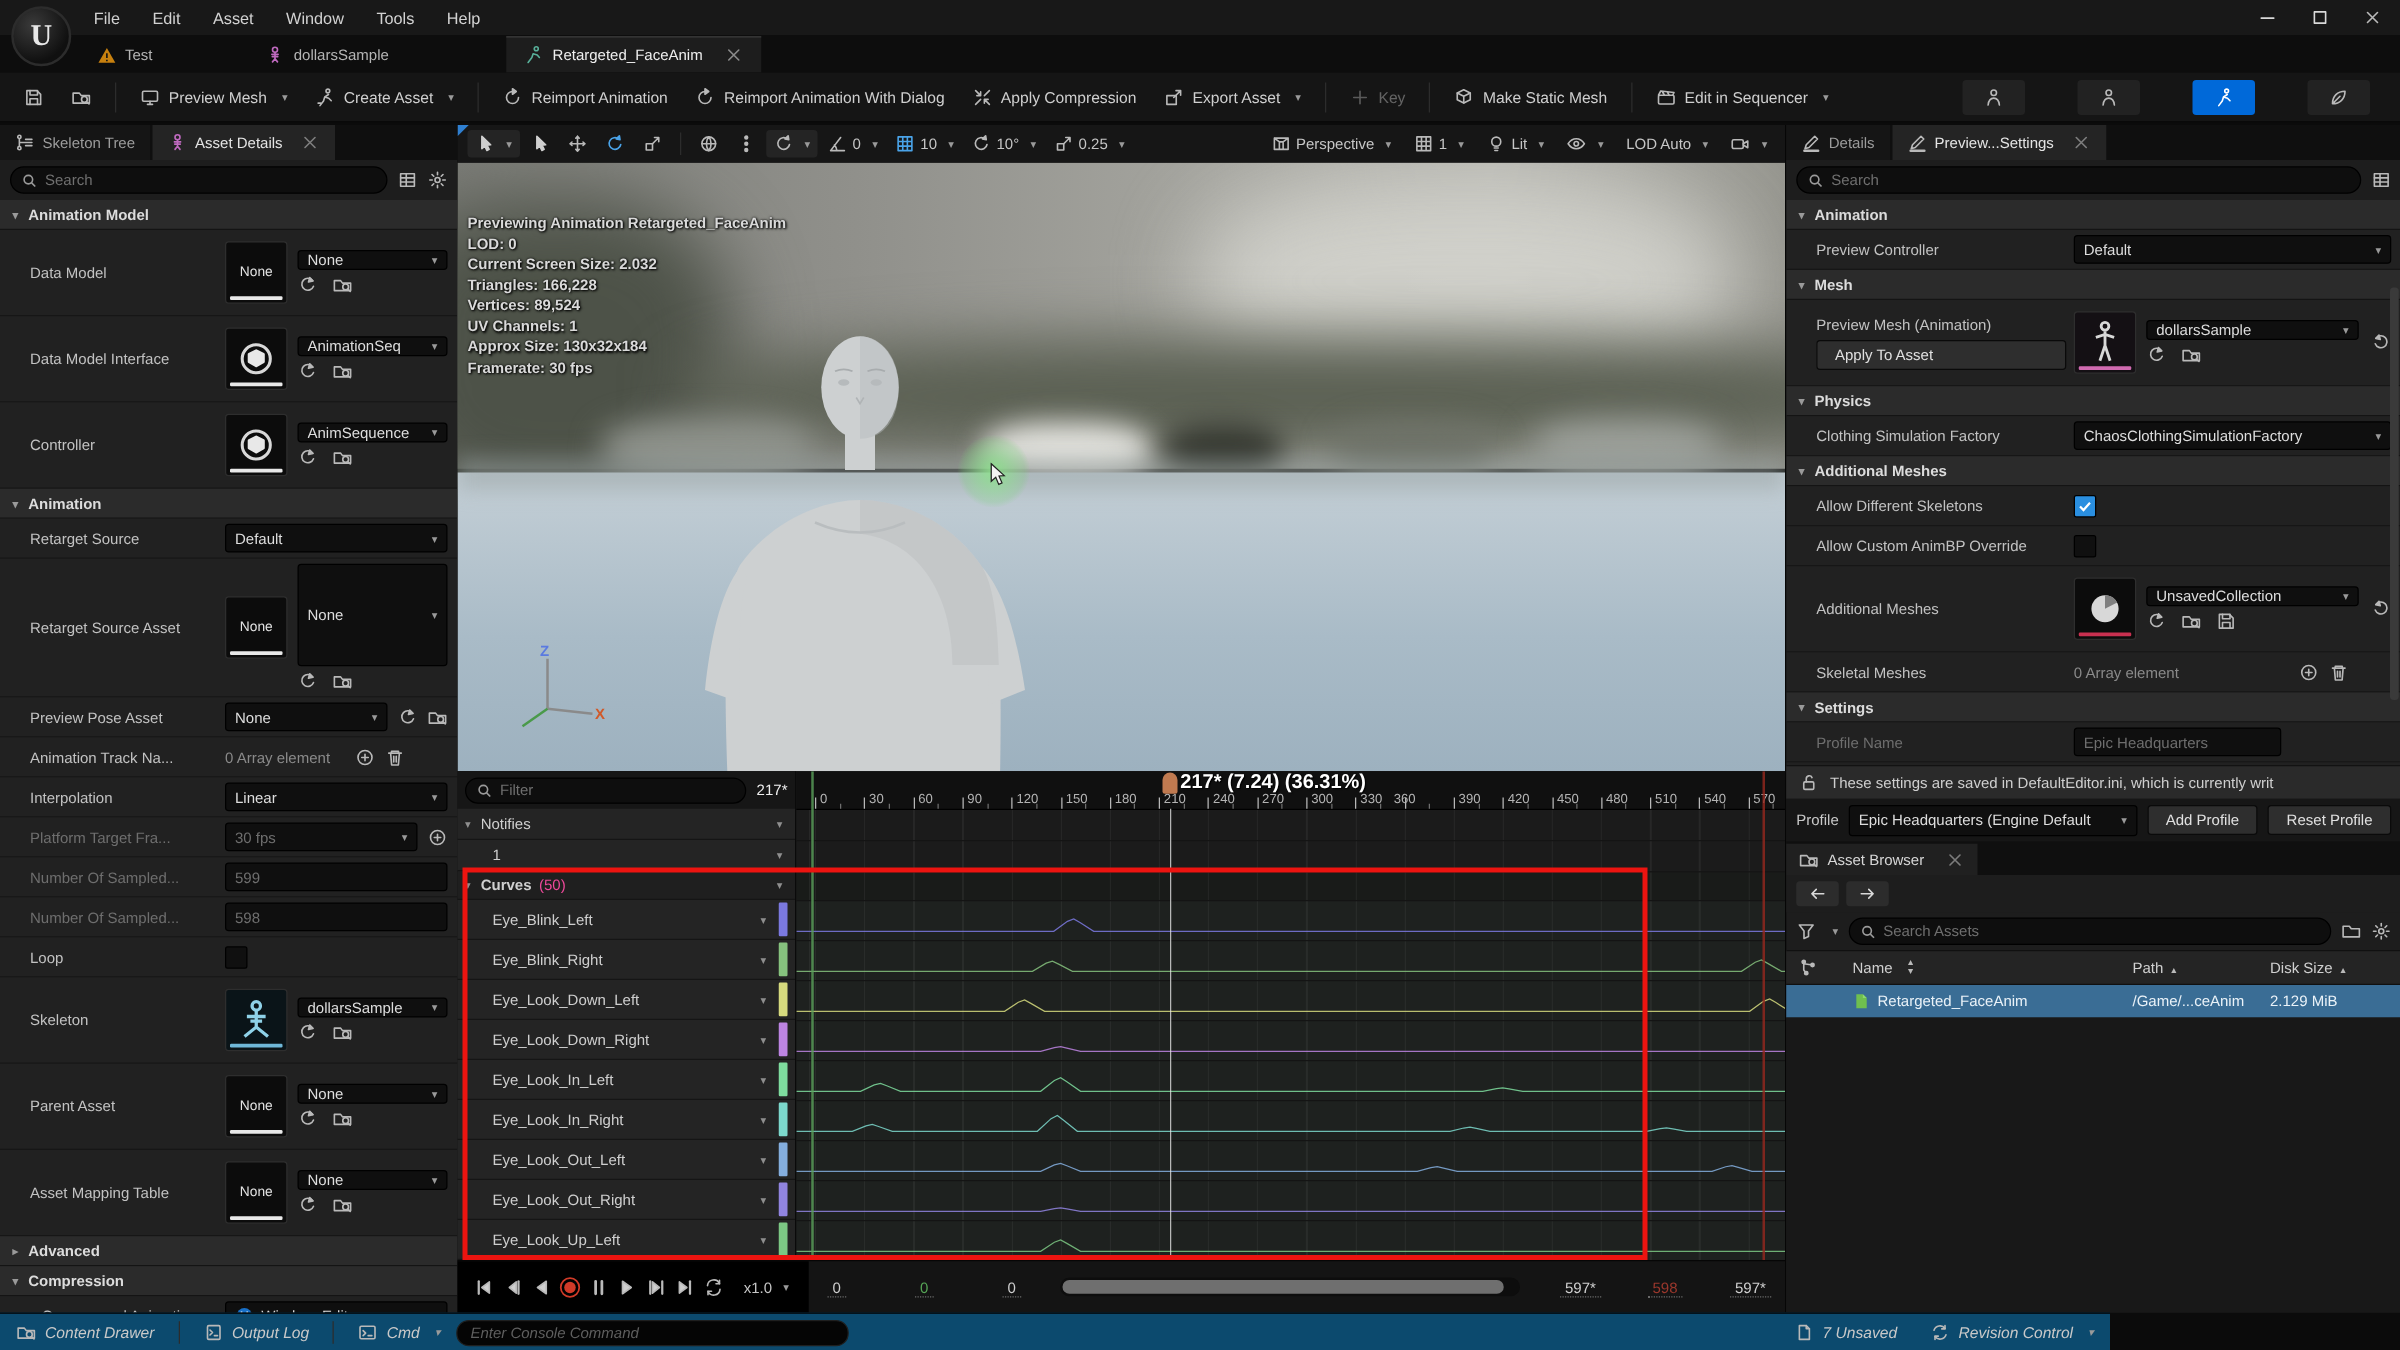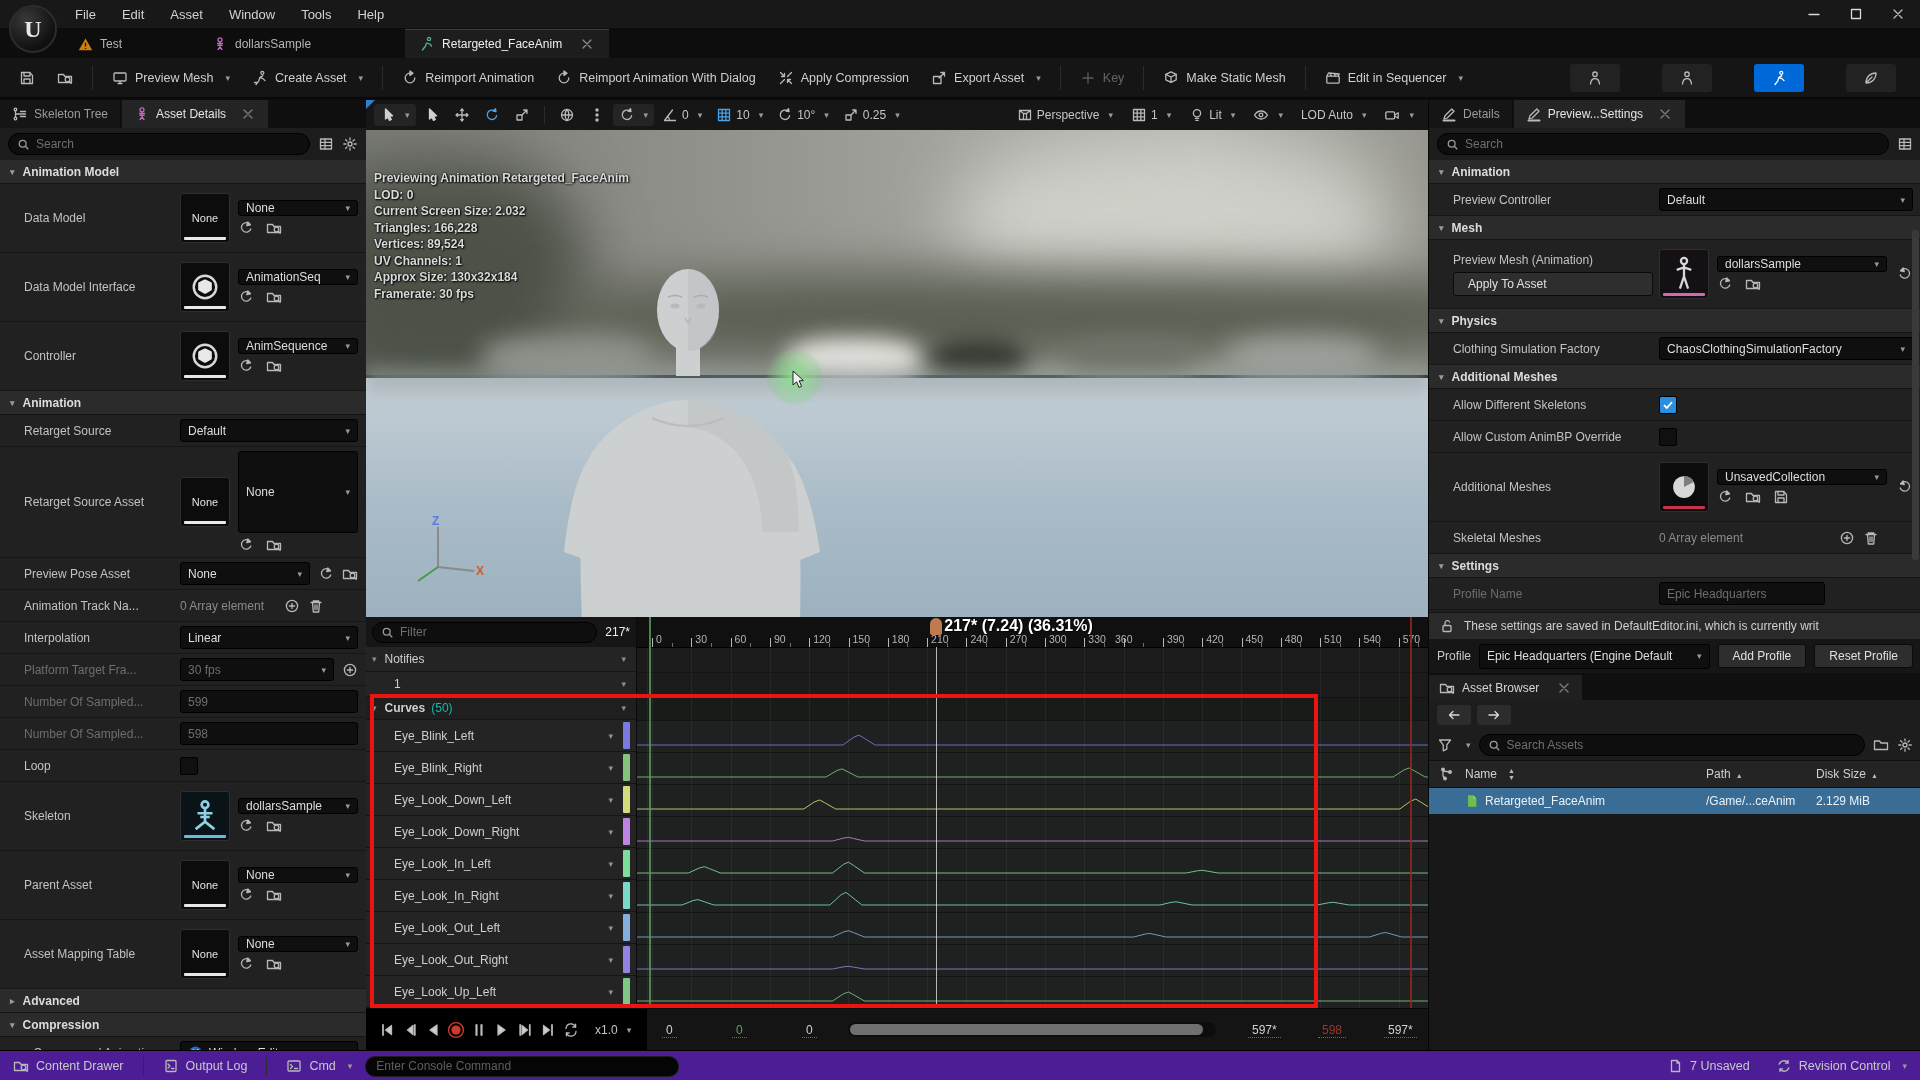--- a/index.html
+++ b/index.html
@@ -100,26 +100,26 @@
   .btn{background:#2e2e2e;border:1px solid #0a0a0a;border-radius:3px;padding:4px 14px;color:#e0e0e0;font-size:12px;white-space:nowrap;}
   
   #ab-tabrow{height:27px;background:#0f0f0f;display:flex;align-items:flex-end;}
   .ab-tab{height:25px;background:#202020;display:flex;align-items:center;gap:7px;padding:0 10px;color:#d6d6d6;}
   #ab-nav{height:30px;display:flex;align-items:center;gap:6px;padding:0 8px;background:#1d1d1d;}
   .navbtn{width:34px;height:20px;background:#2c2c2c;border-radius:3px;display:flex;align-items:center;justify-content:center;}
   #ab-search{height:30px;display:flex;align-items:center;gap:8px;padding:0 8px;}
   .ab-header{height:26px;display:flex;align-items:center;background:#242424;border-top:1px solid #101010;border-bottom:1px solid #101010;color:#d0d0d0;}
   .ab-row{height:26px;display:flex;align-items:center;background:#3a6d95;color:#eaf2f8;}
   .col-icon{flex:0 0 36px;display:flex;justify-content:center;}
-  .col-name{flex:1;display:flex;align-items:center;gap:6px;}
+  .col-name{flex:1;display:flex;align-items:center;gap:6px;margin-left:17px;}
   .col-path{flex:0 0 110px;}
   .col-size{flex:0 0 105px;}
   .sort{font-size:7px;color:#b9b9b9;margin-left:5px;}
   
-  #statusbar{left:0;top:1050px;width:1920px;height:30px;background:#4c1d95;border-top:1px solid #000;display:flex;align-items:center;}
+  #statusbar{left:0;top:1050px;width:1688px;height:30px;background:#0c4a6e;border-top:1px solid #000;display:flex;align-items:center;font-style:italic;}
   .sb-item{display:flex;align-items:center;gap:7px;padding:0 13px;color:#c9c9c9;font-size:12.5px;height:100%;}
   #console{width:292px;height:19px;background:#050505;border:1px solid #1f1f1f;border-radius:10px;display:flex;align-items:center;padding:0 10px;color:#5f5f5f;}
   #sb-right{margin-left:auto;display:flex;align-items:center;}
 </style>
 </head>
 <body>
 
 <div id="menubar" class="abs">
   <div style="width:62px"></div>
   <div id="logo">U</div>
@@ -971,21 +971,21 @@
         <span class="dd">▾</span>
     </div>
     <div class="trow" style="height:24px">
       <span style="width:22px"></span>
         <span>1</span>
         <span class="dd">▾</span>
     </div>
     <div class="trow" style="height:22px;background:#1f1f1f;">
       <span class="tri">▾</span>
         <span style="font-weight:bold">Curves</span>
-      <span style="color:#14b8a6;margin-left:6px;">(50)</span>
+      <span style="color:#ec4899;margin-left:6px;">(50)</span>
         <span class="dd">▾</span>
     </div>
     <div id="curve-names">
         <div class="trow" style="height: 31px;">
           <span style="padding-left: 22px;">Eye_Blink_Left</span>
           <span class="dd">▾</span>
           <span class="chip" style="background: rgb(123, 121, 224);"></span>
         </div>
         <div class="trow" style="height: 31px;">
           <span style="padding-left: 22px;">Eye_Blink_Right</span>

